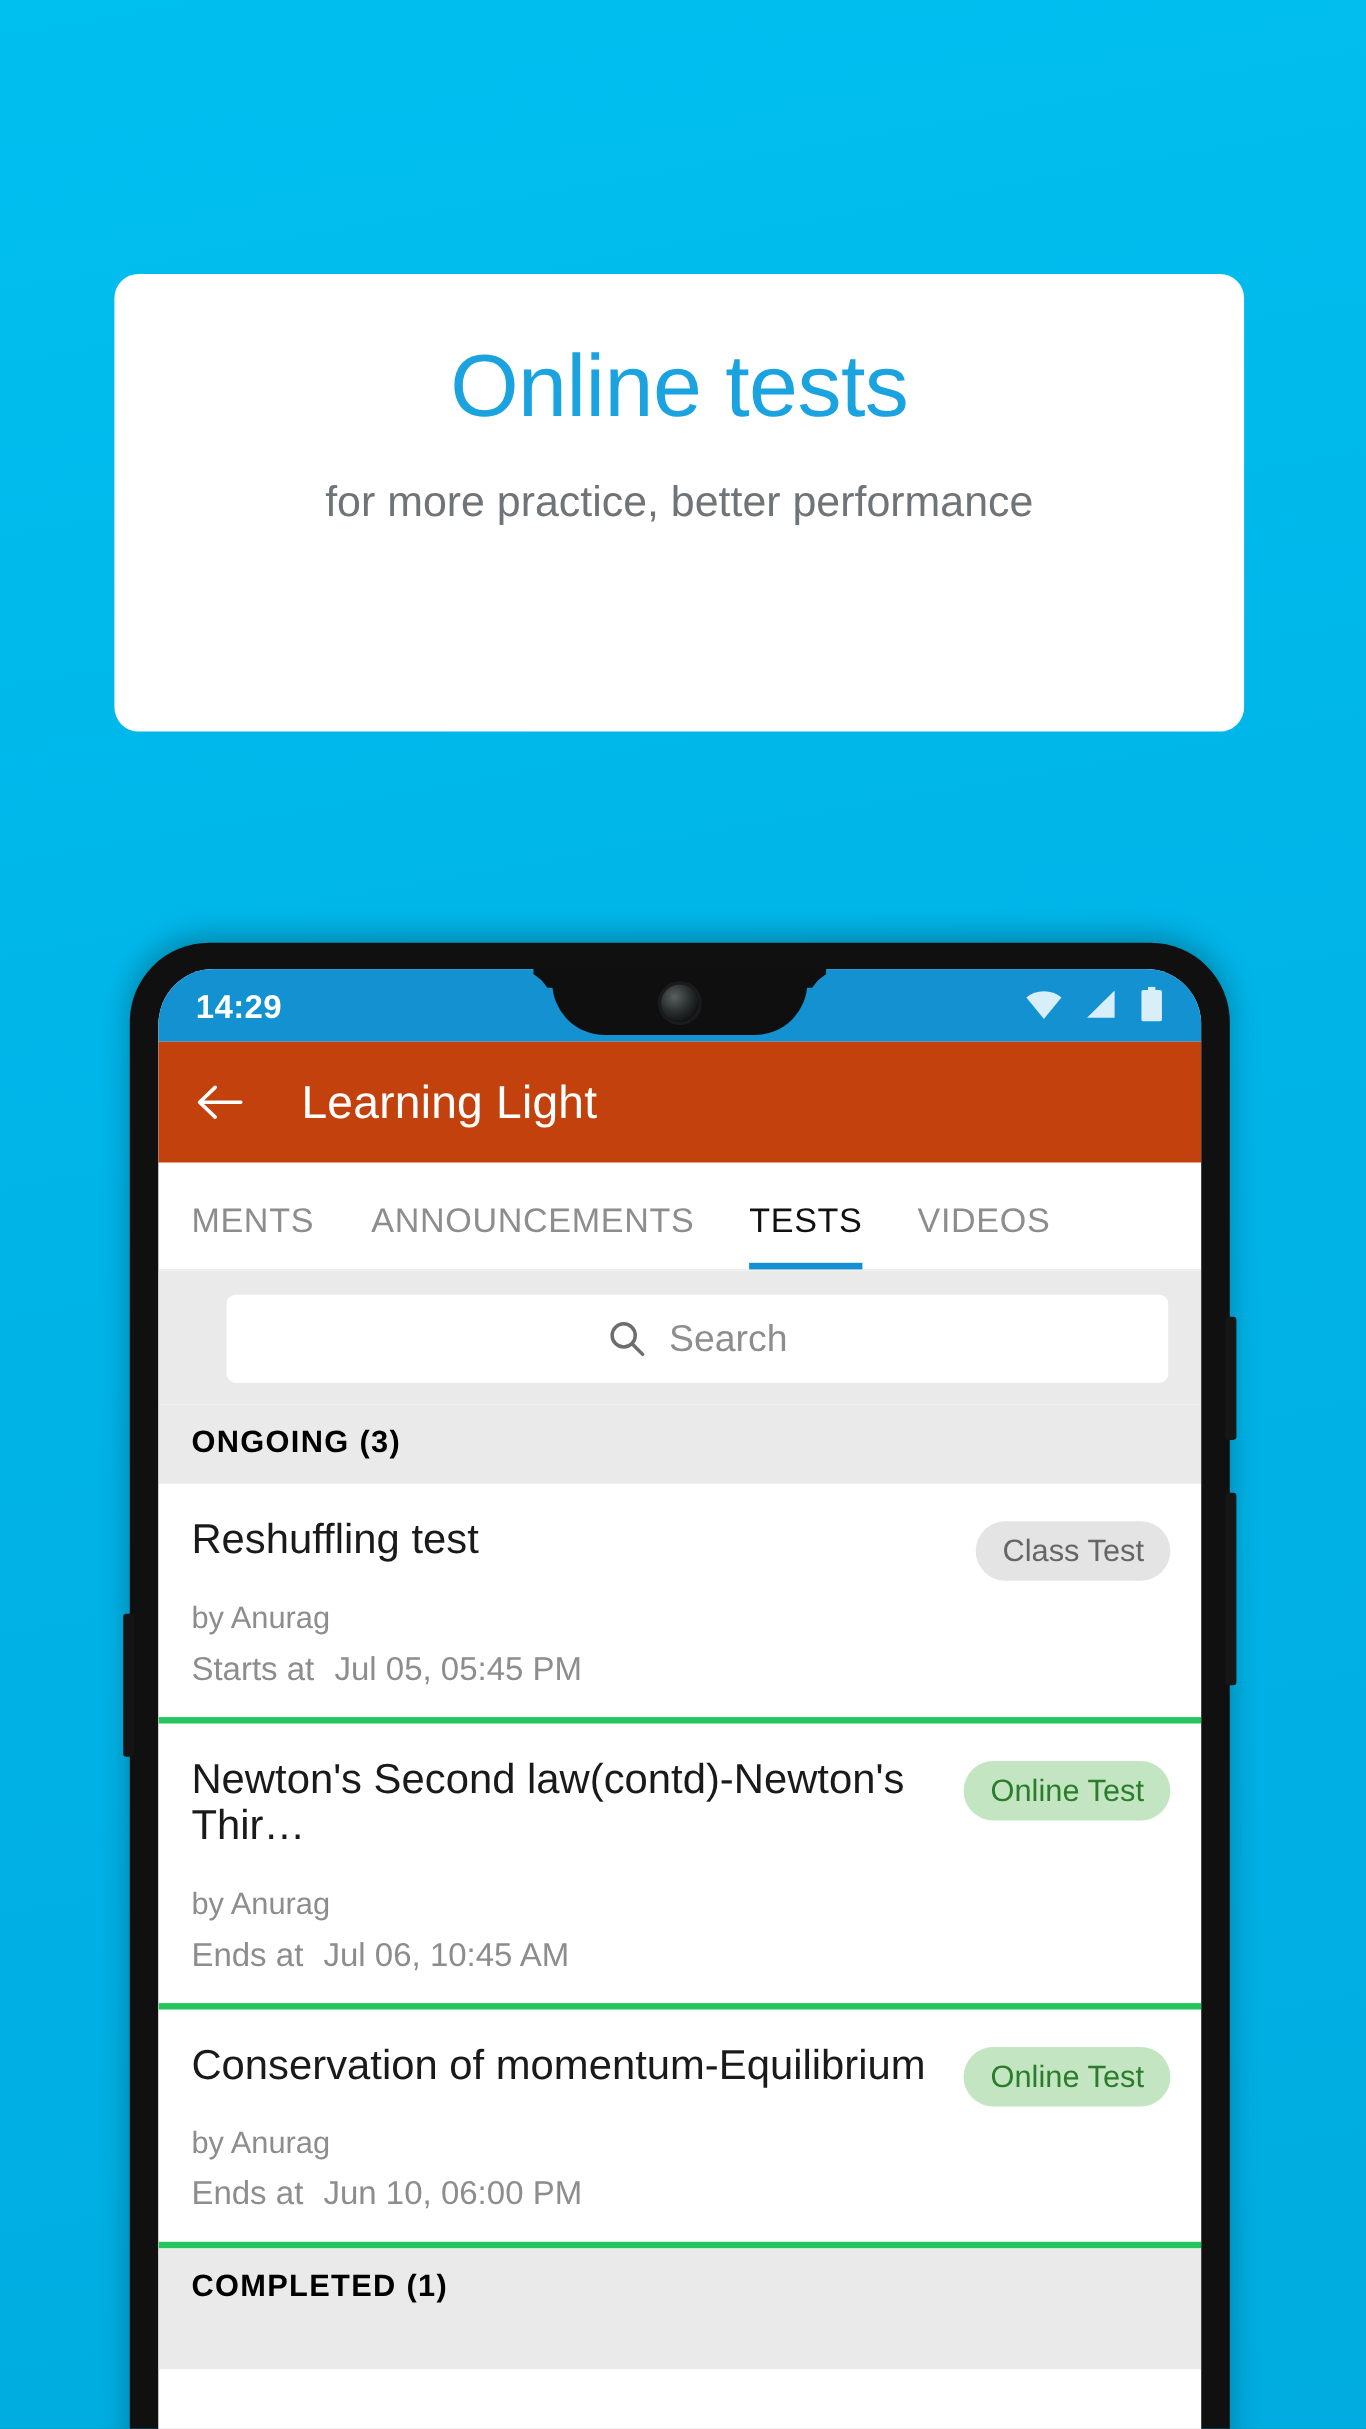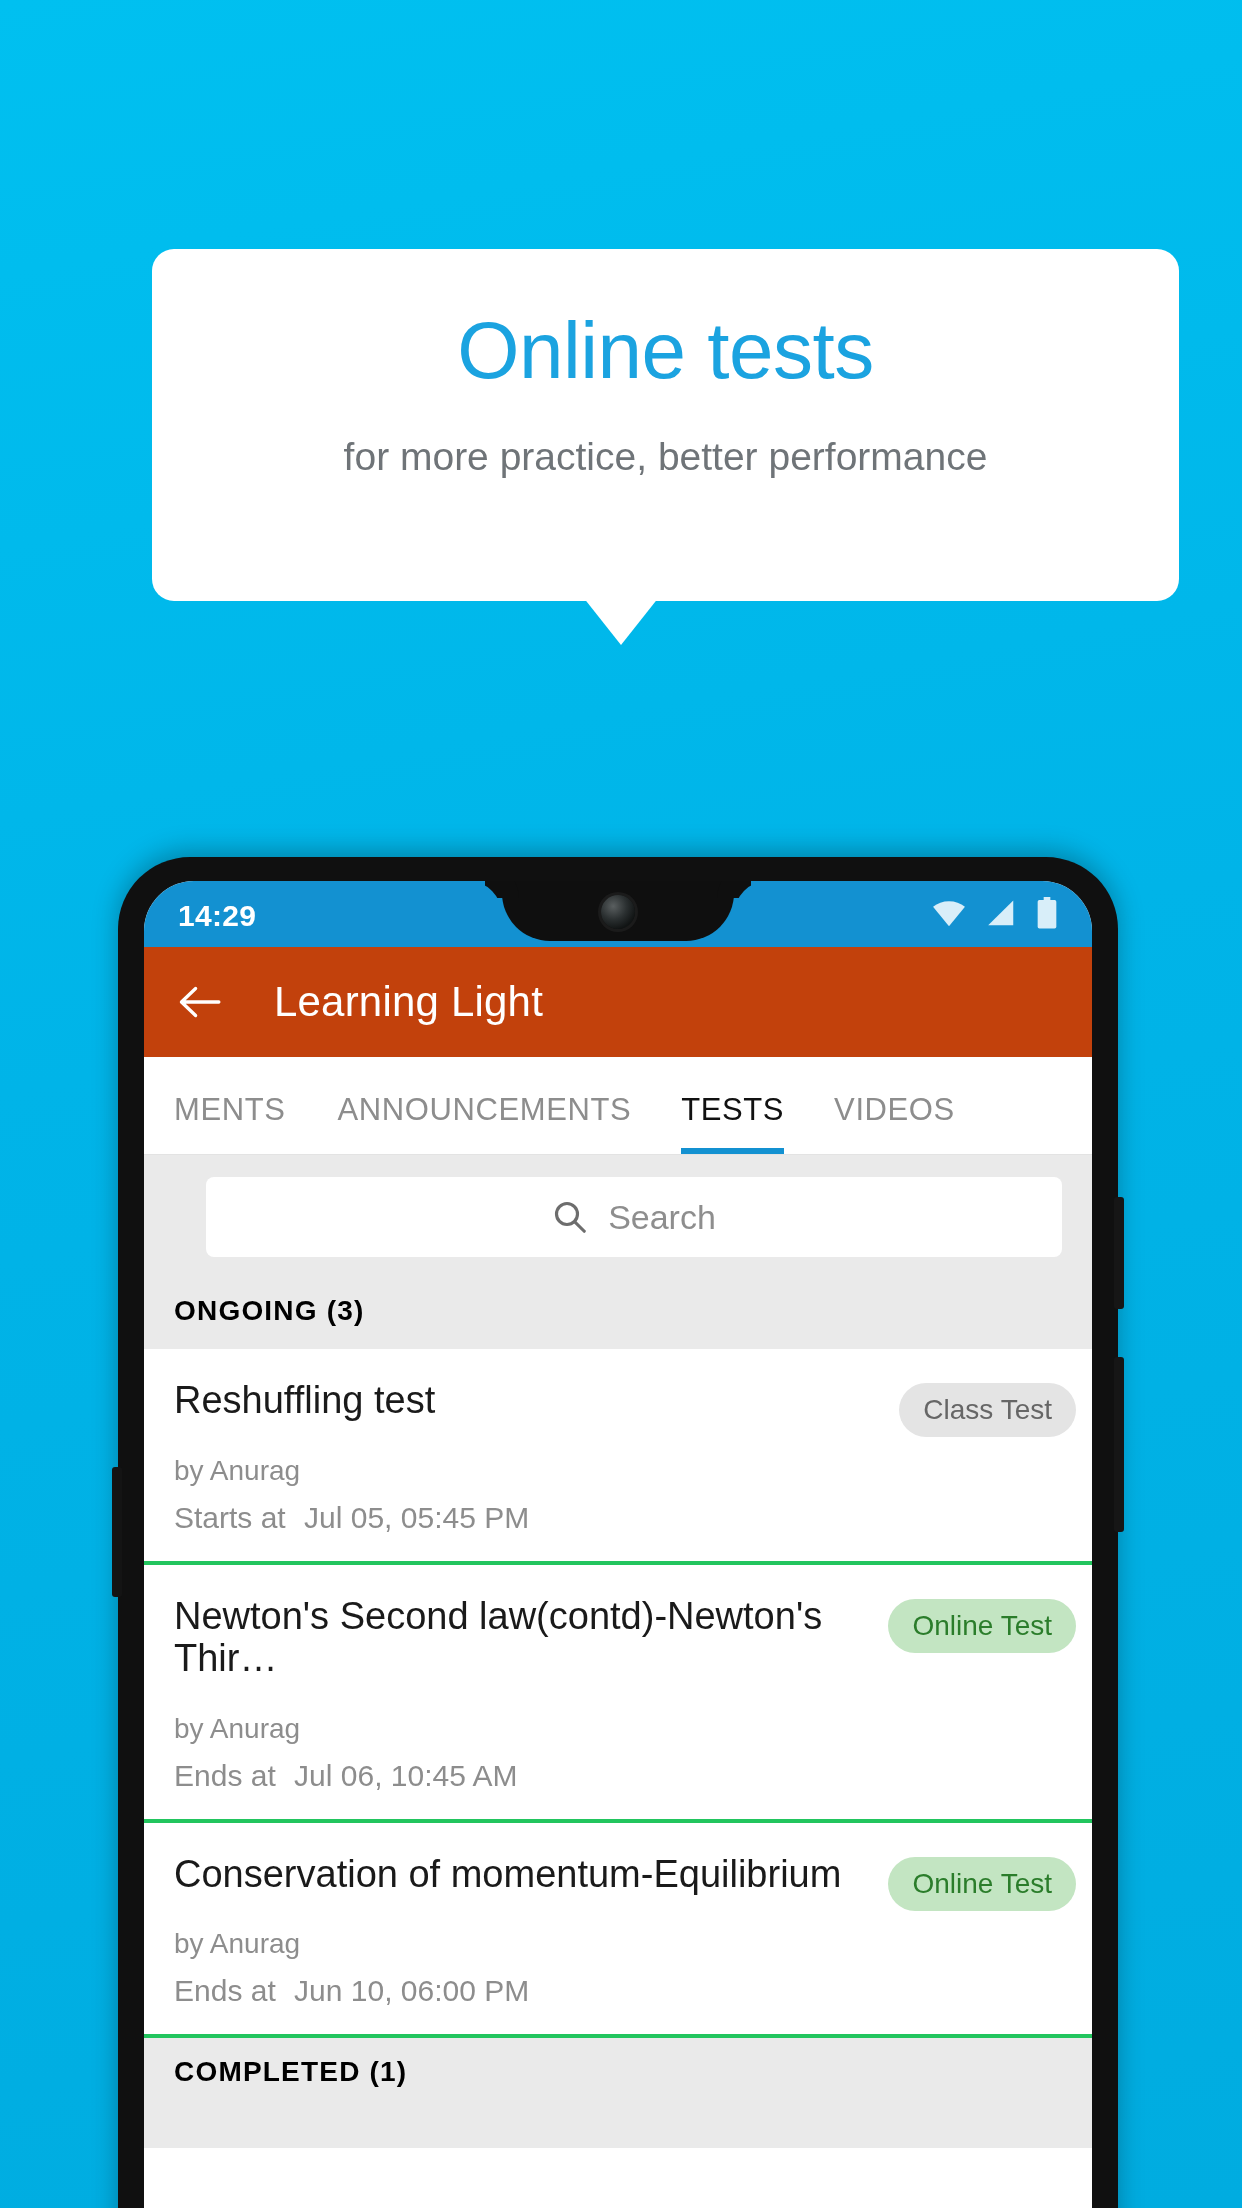--- a/index.html
+++ b/index.html
@@ -14,25 +14,24 @@
   
   #bg {
     position:absolute; inset:0;
     background:linear-gradient(170deg,#00c0f0 0%,#00b4e8 45%,#00ace0 100%);
   }
 
   
   #callout {
     position:absolute;
     left:104px; top:249px;
-    width:1027px; height:352px;
+    width:1027px; height:416px;
     background:#ffffff;
     border-radius:22px;
     z-index:5;
-    margin-left:48px;
   }
   #callout-title {
     text-align:center;
     color:#1ba3e0;
     font-size:80px;
     font-weight:400;
     letter-spacing:-0.5px;
     margin-top:62px;
     line-height:1;
   }
@@ -223,22 +222,22 @@
     background:#eaeaea;
     font-size:28px;
     color:#000000;
     letter-spacing:1.2px;
     padding:18px 0 22px 30px;
     font-weight:bold;
   }
 
   .test-item {
     display:flex;
-    padding:30px 16px 26px 30px;
-    border-bottom:4px solid #22c55e;
+    padding:30px 28px 26px 30px;
+    border-bottom:6px solid #22c55e;
     background:#ffffff;
   }
   .test-main { flex:1; min-width:0; padding-right:18px; }
   .test-title {
     font-size:38px;
     color:#1a1a1a;
     line-height:1.12;
     font-weight:400;
   }
   .test-author {

